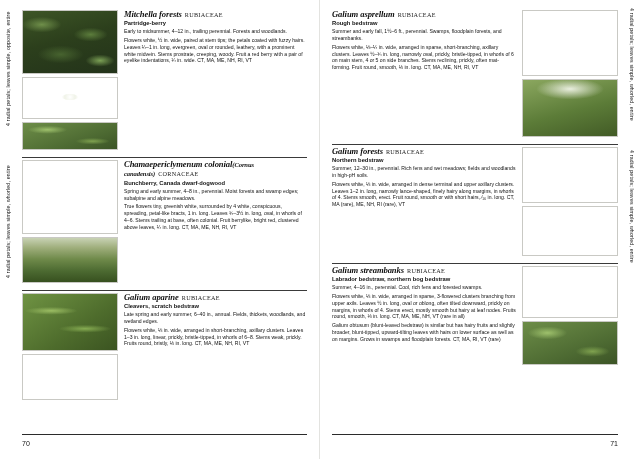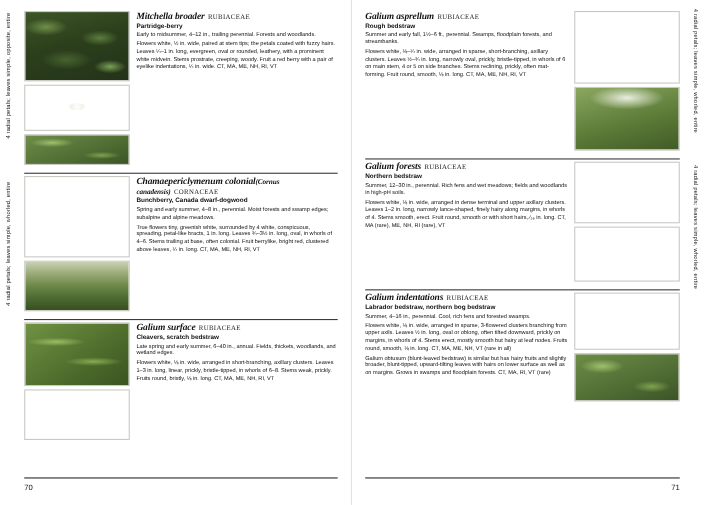--- a/index.html
+++ b/index.html
@@ -249,21 +249,21 @@
             <span class="ph leafy-dark"></span>
           </div>
         <div class="photo" style="height:42px">
             <span class="ph leafy-mid whiteflower"></span>
           </div>
         <div class="photo" style="height:28px">
             <span class="ph leafy-light"></span>
           </div>
       </div>
       <div class="text">
-        <p class="sci"><span>Mitchella broader</span><span class="auth">RUBIACEAE</span></p>
+        <p class="sci"><span>Mitchella forests</span><span class="auth">RUBIACEAE</span></p>
         <p class="common">Partridge-berry</p>
         <p class="blurb">Early to midsummer, 4–12 in., trailing perennial. Forests and woodlands.</p>
         <p class="desc">Flowers white, ½ in. wide, paired at stem tips; the petals coated with fuzzy hairs. Leaves ¼–1 in. long, evergreen, oval or rounded, leathery, with a prominent white midvein. Stems prostrate, creeping, woody. Fruit a red berry with a pair of eyelike indentations, ¼ in. wide. CT, MA, ME, NH, RI, VT</p>
       </div>
     </div>
 
     <hr class="rule">
 
     <div class="entry">
       <div class="photos">
@@ -287,21 +287,21 @@
     <div class="entry">
       <div class="photos">
         <div class="photo" style="height:58px">
             <span class="ph galium-green"></span>
           </div>
         <div class="photo" style="height:46px">
             <span class="ph galium-fruit"></span>
           </div>
       </div>
       <div class="text">
-        <p class="sci"><span>Galium surface</span><span class="auth">RUBIACEAE</span></p>
+        <p class="sci"><span>Galium aparine</span><span class="auth">RUBIACEAE</span></p>
         <p class="common">Cleavers, scratch bedstraw</p>
         <p class="blurb">Late spring and early summer, 6–40 in., annual. Fields, thickets, woodlands, and wetland edges.</p>
         <p class="desc">Flowers white, ⅛ in. wide, arranged in short-branching, axillary clusters. Leaves 1–3 in. long, linear, prickly, bristle-tipped, in whorls of 6–8. Stems weak, prickly. Fruits round, bristly, ⅛ in. long. CT, MA, ME, NH, RI, VT</p>
       </div>
     </div>
 
     <div class="footline footline-left"></div>
     <div class="folio folio-left">70</div>
   </div>
 
@@ -343,21 +343,21 @@
         <div class="photo" style="height:50px">
             <span class="ph leafy-mid"></span>
           </div>
       </div>
     </div>
 
     <hr class="rule">
 
     <div class="entry">
       <div class="text">
-        <p class="sci"><span>Galium indentations</span><span class="auth">RUBIACEAE</span></p>
+        <p class="sci"><span>Galium streambanks</span><span class="auth">RUBIACEAE</span></p>
         <p class="common">Labrador bedstraw, northern bog bedstraw</p>
         <p class="blurb">Summer, 4–16 in., perennial. Cool, rich fens and forested swamps.</p>
         <p class="desc">Flowers white, ⅛ in. wide, arranged in sparse, 3-flowered clusters branching from upper axils. Leaves ½ in. long, oval or oblong, often tilted downward, prickly on margins, in whorls of 4. Stems erect, mostly smooth but hairy at leaf nodes. Fruits round, smooth, ⅛ in. long. CT, MA, ME, NH, VT (rare in all)</p>
         <p class="desc">Galium obtusum (blunt-leaved bedstraw) is similar but has hairy fruits and slightly broader, blunt-tipped, upward-tilting leaves with hairs on lower surface as well as on margins. Grows in swamps and floodplain forests. CT, MA, RI, VT (rare)</p>
       </div>
       <div class="photos right-side">
         <div class="photo" style="height:52px">
             <span class="ph galium-red"></span>
           </div>
         <div class="photo" style="height:44px">

